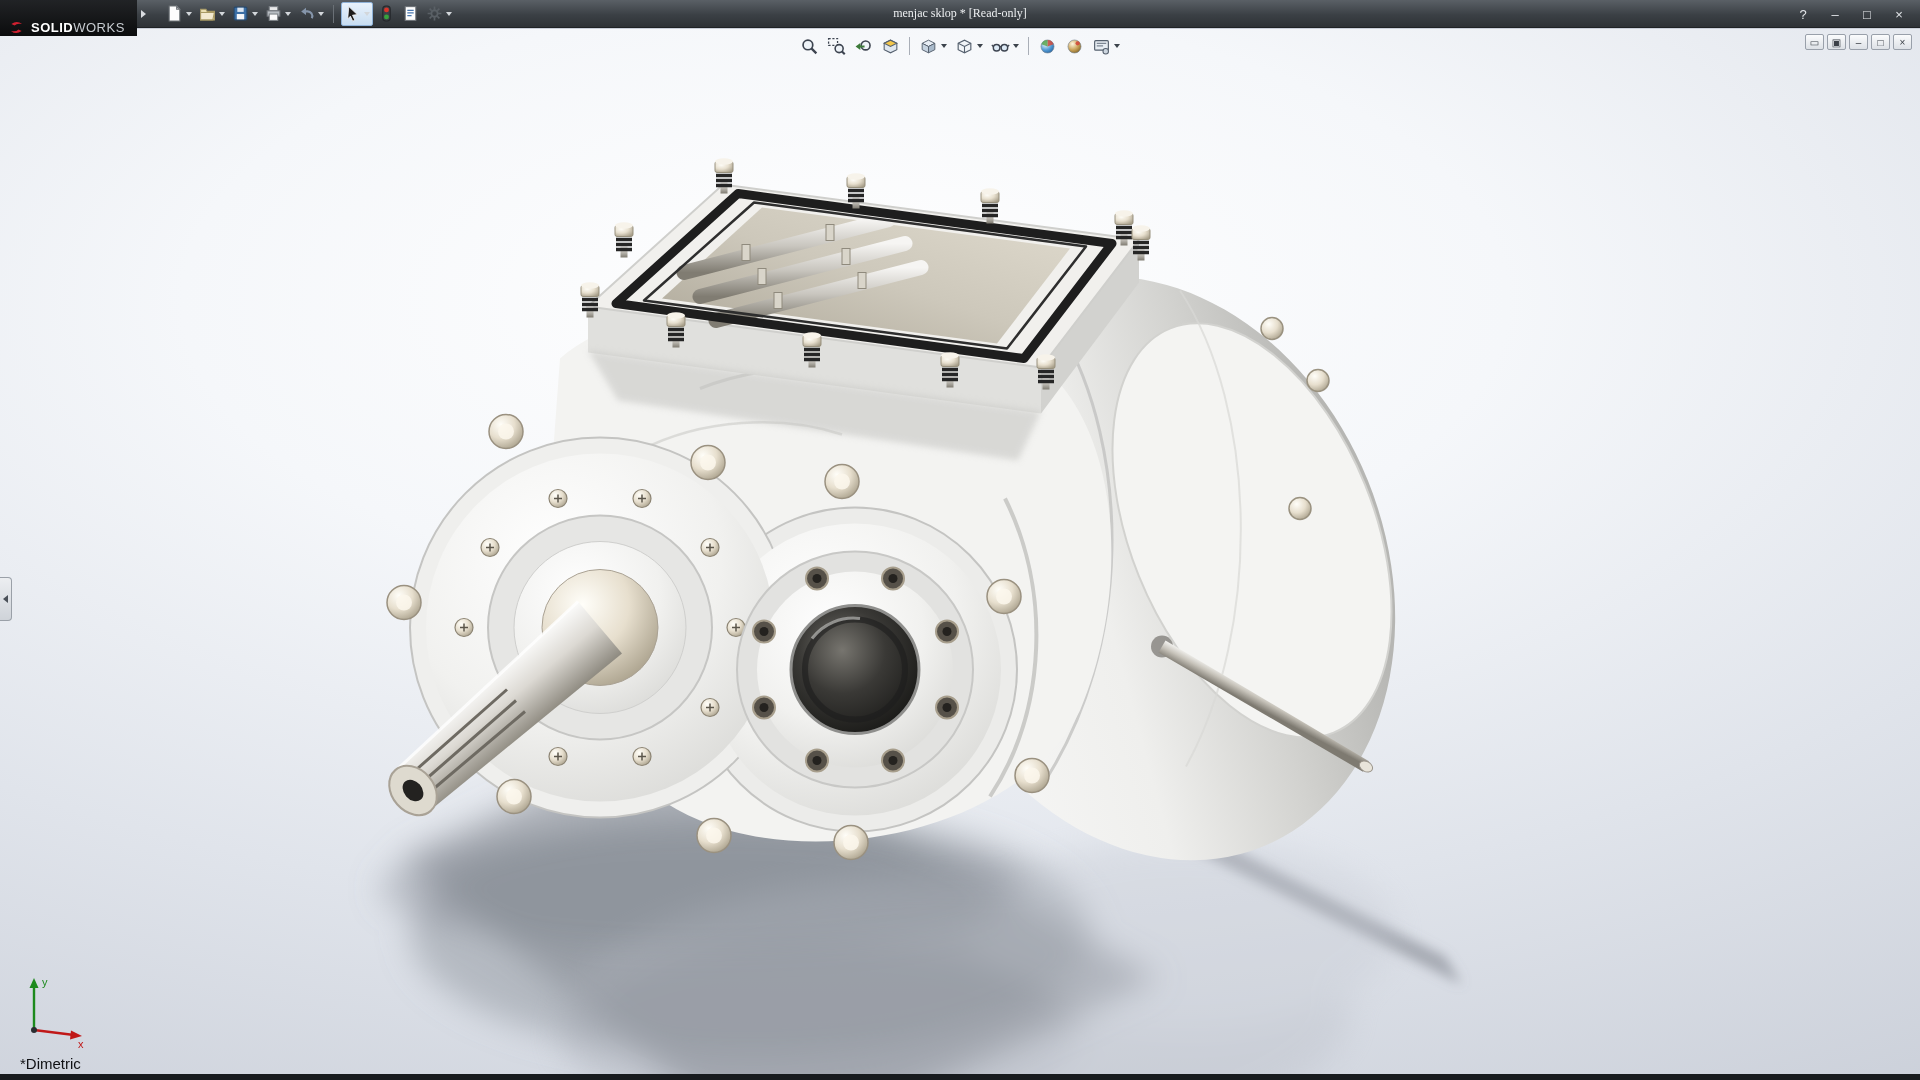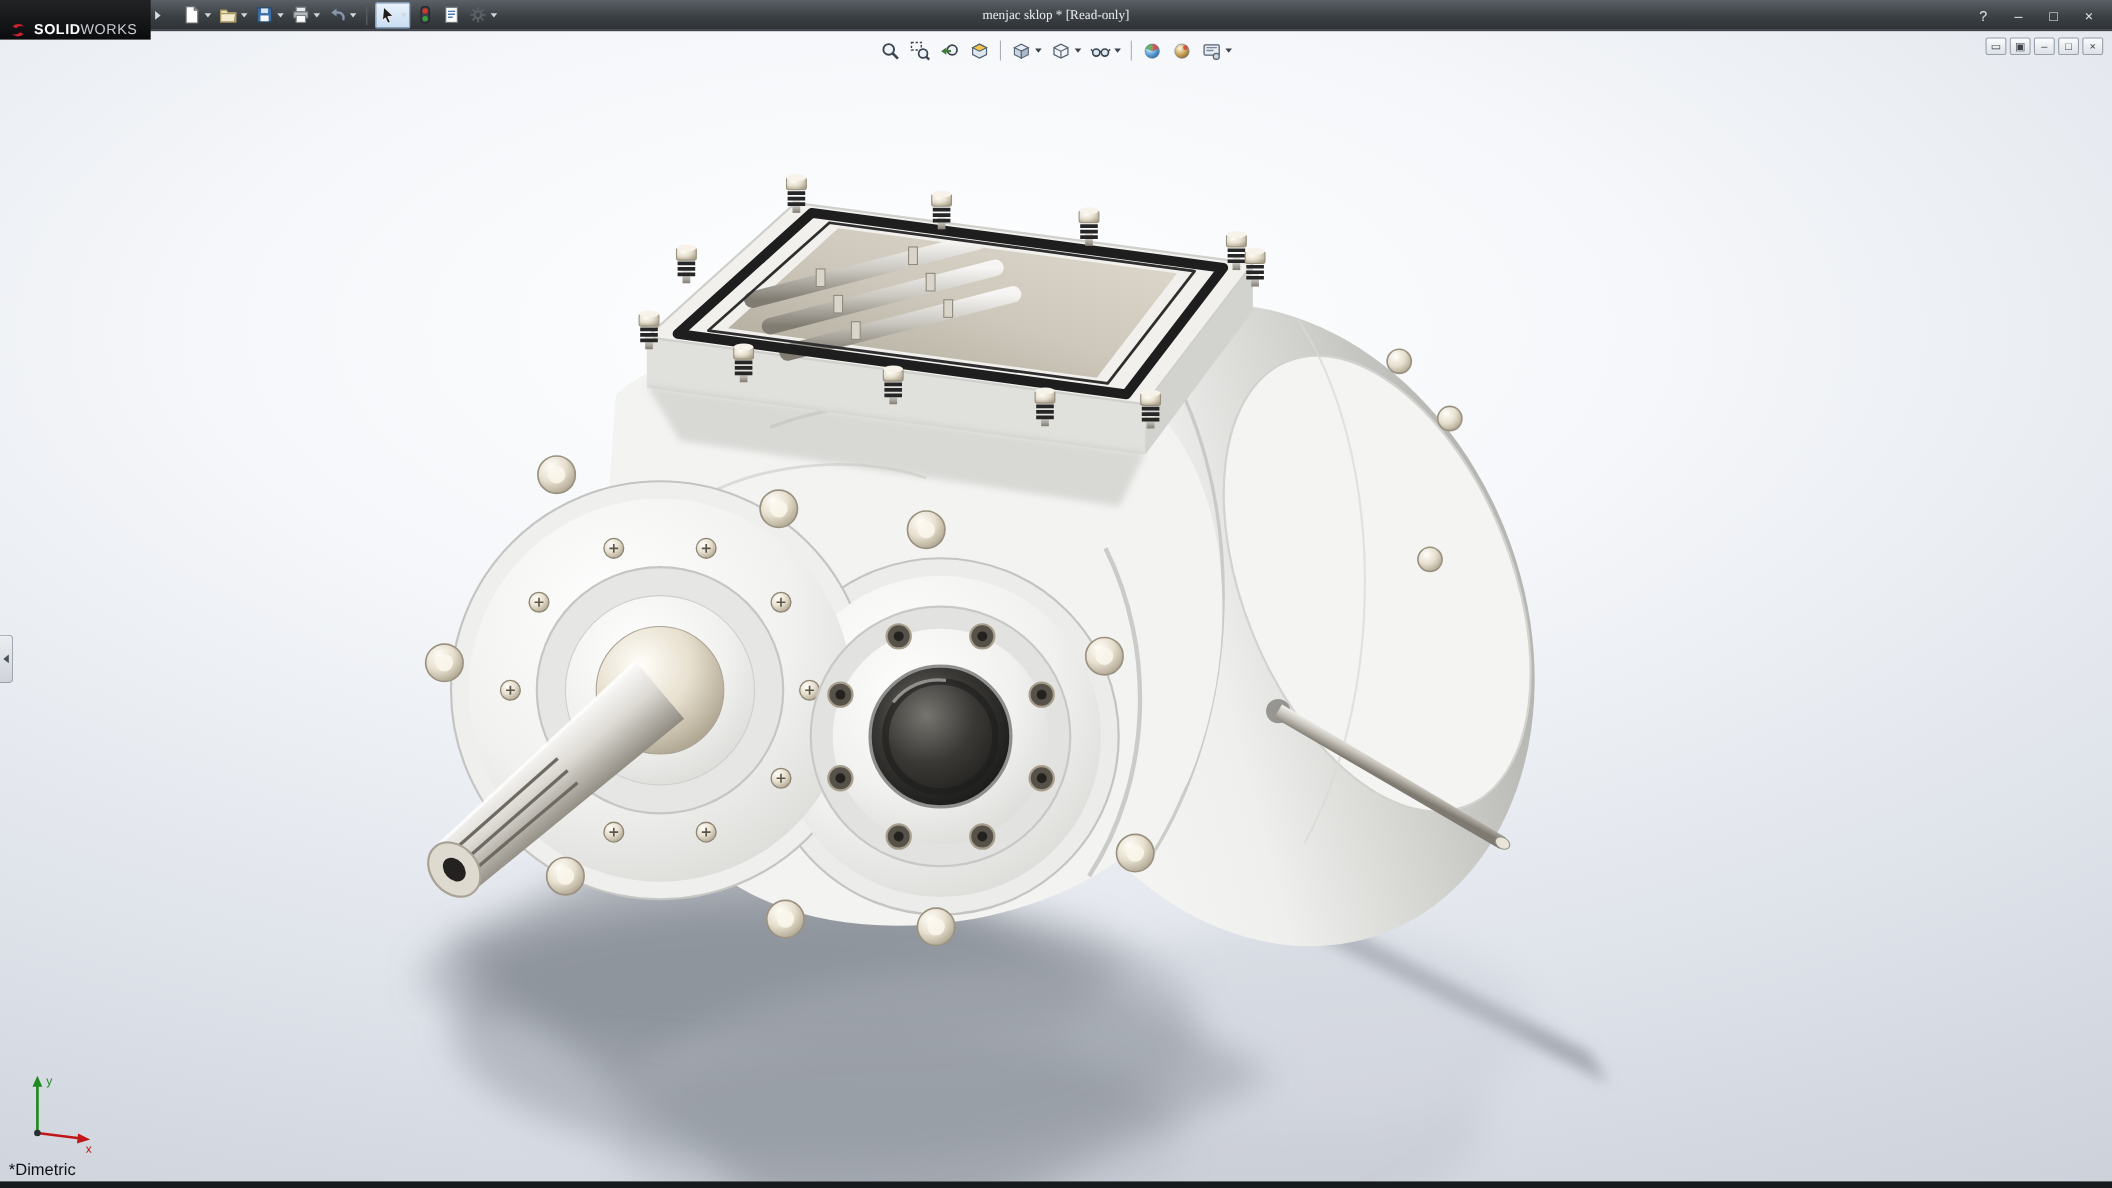--- a/index.html
+++ b/index.html
@@ -41,21 +41,21 @@
   .docbtn{ width:19px; height:16px; background:linear-gradient(#fbfcfd,#dde1e6); border:1px solid #99a0aa; border-radius:2px;
     font-size:10px; color:#3c4148; display:flex; align-items:center; justify-content:center; cursor:pointer;}
 
   
   .sidetab{ position:absolute; left:0; top:548px; width:12px; height:44px; background:linear-gradient(#eceef1,#cfd3d9);
     border:1px solid #9aa0a8; border-left:none; border-radius:0 4px 4px 0; cursor:pointer; display:flex; align-items:center; justify-content:center; z-index:5;}
   .sidetab .tri{ width:0;height:0;border-top:4px solid transparent;border-bottom:4px solid transparent;border-right:5px solid #4a5058;}
 
   
   .triad{ position:absolute; left:20px; bottom:26px; width:72px; height:76px; z-index:5;}
-  .orientation{ position:absolute; left:8px; bottom:2px; color:#101114; font-size:15px; z-index:5;}
+  .orientation{ position:absolute; left:20px; bottom:2px; color:#101114; font-size:15px; z-index:5;}
 
   .bottomstrip{ position:absolute; left:0; right:0; bottom:0; height:6px; background:#181b1e; z-index:50;}
 </style>
 </head>
 <body>
 
 <div class="titlebar">
   <div class="logo">
     <svg width="17" height="17" viewBox="0 0 16 16">
       <path d="M3.2 4.6 Q8.5 0.8 13.2 4.8 Q8.6 3.6 6.2 6.2 Z" fill="#cf2030"></path>

